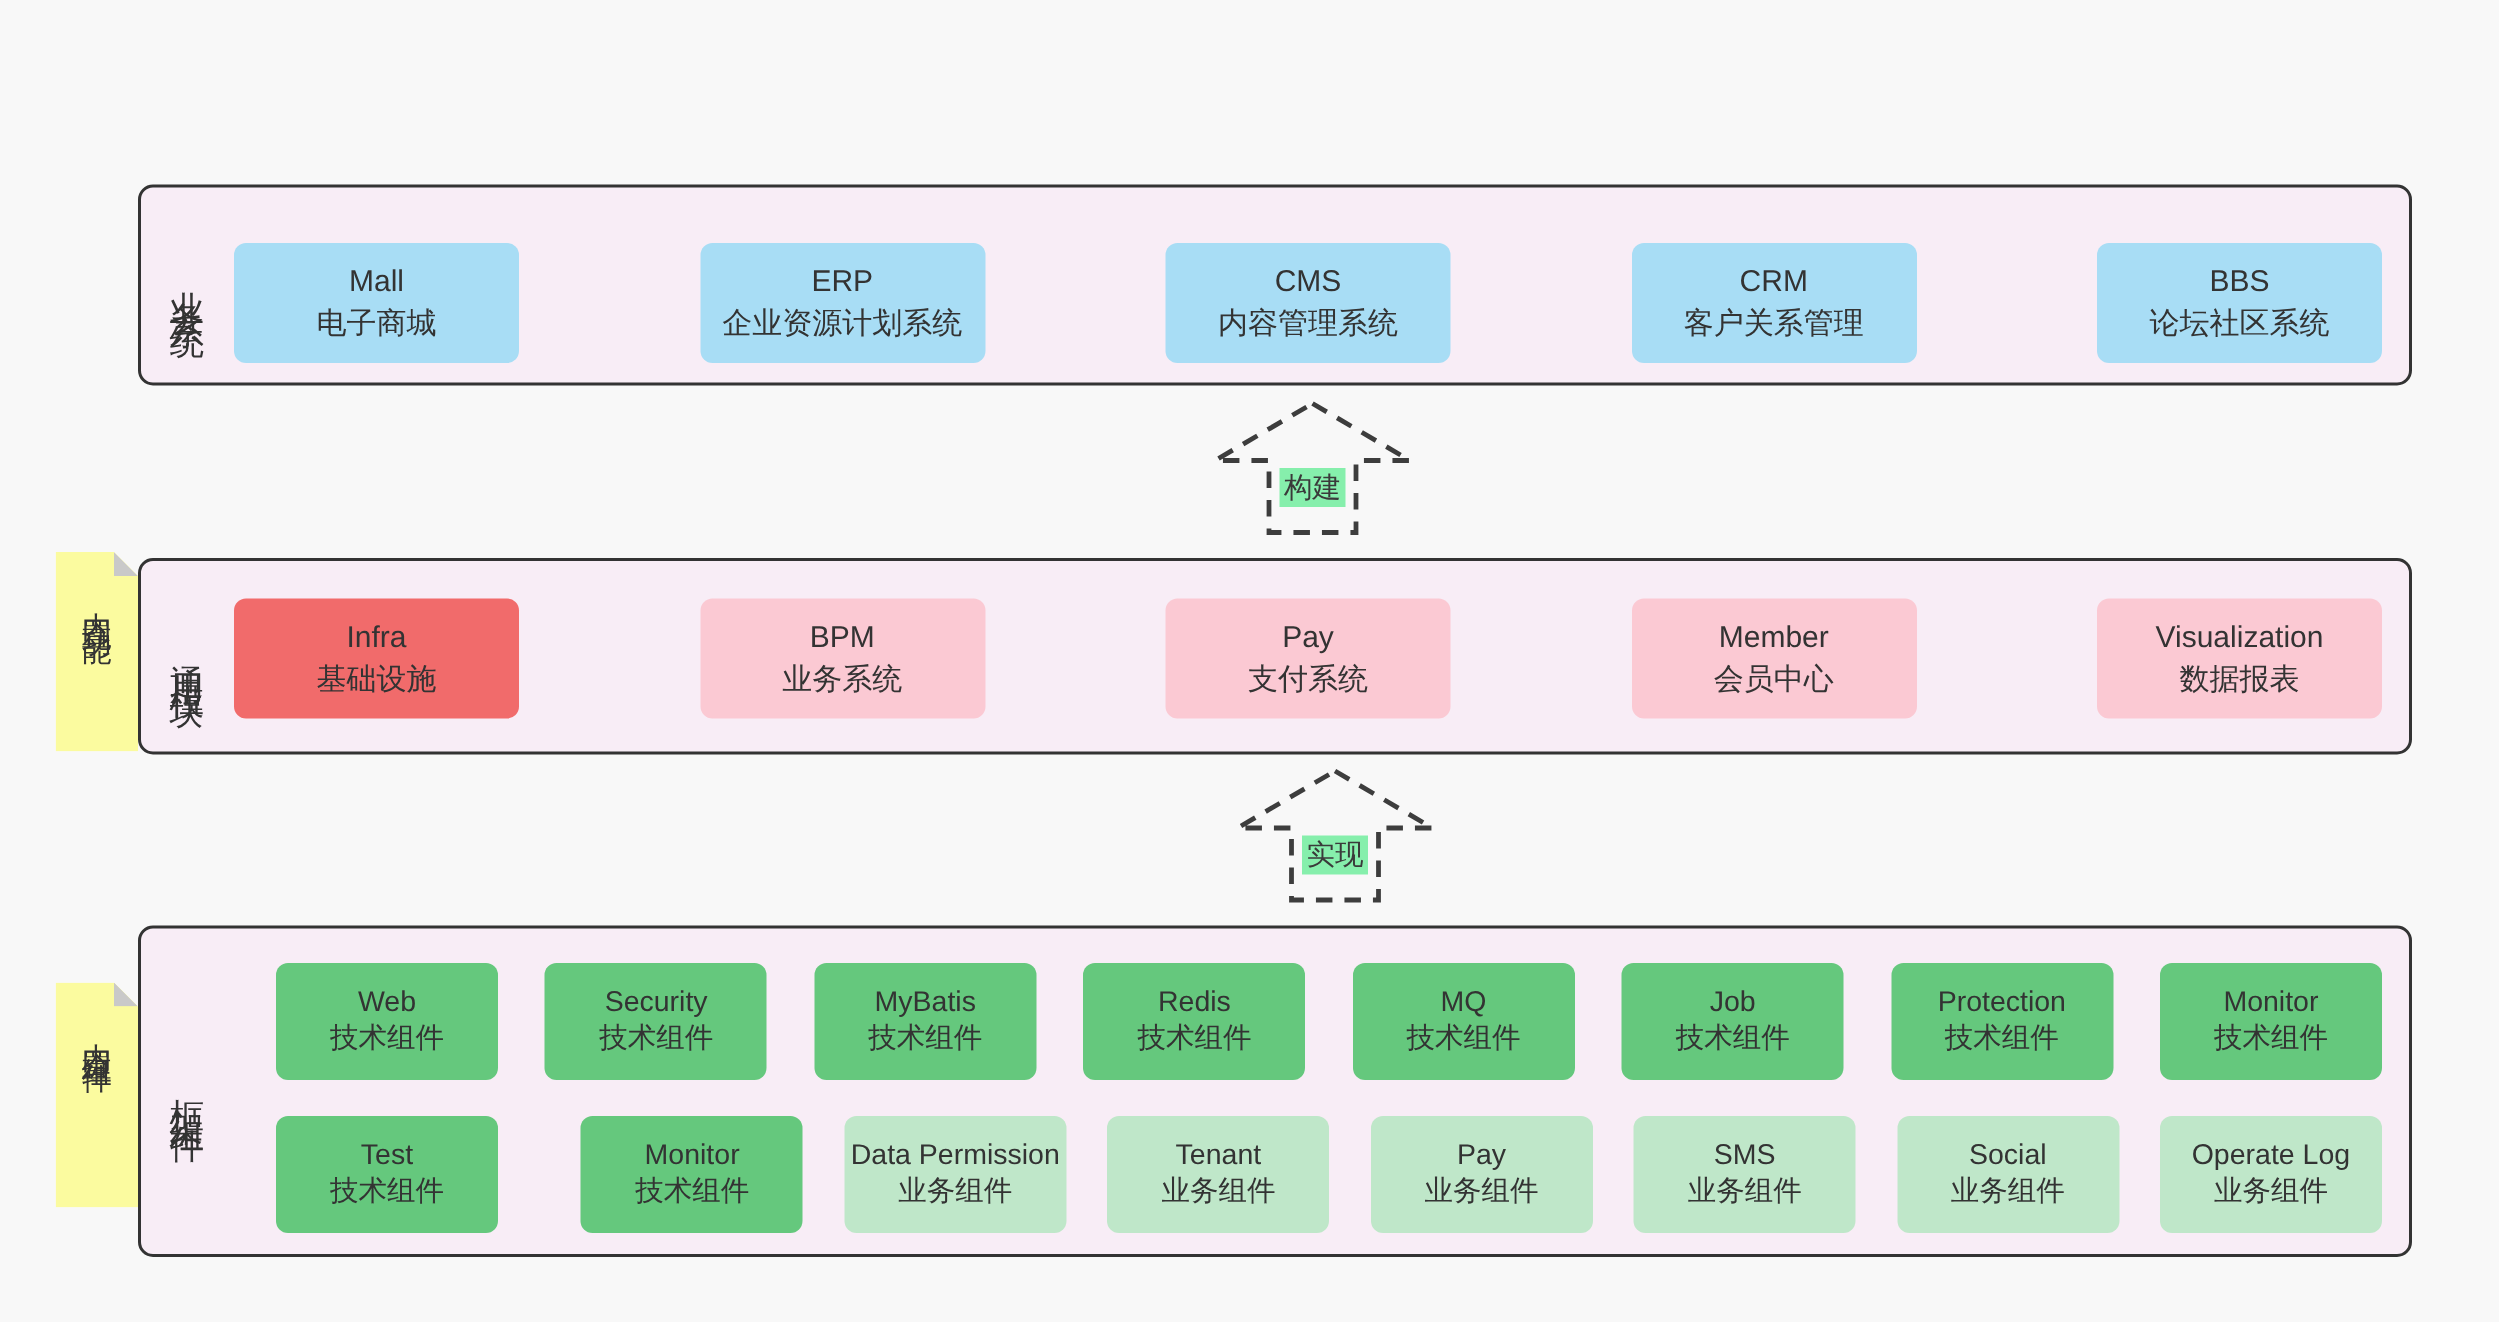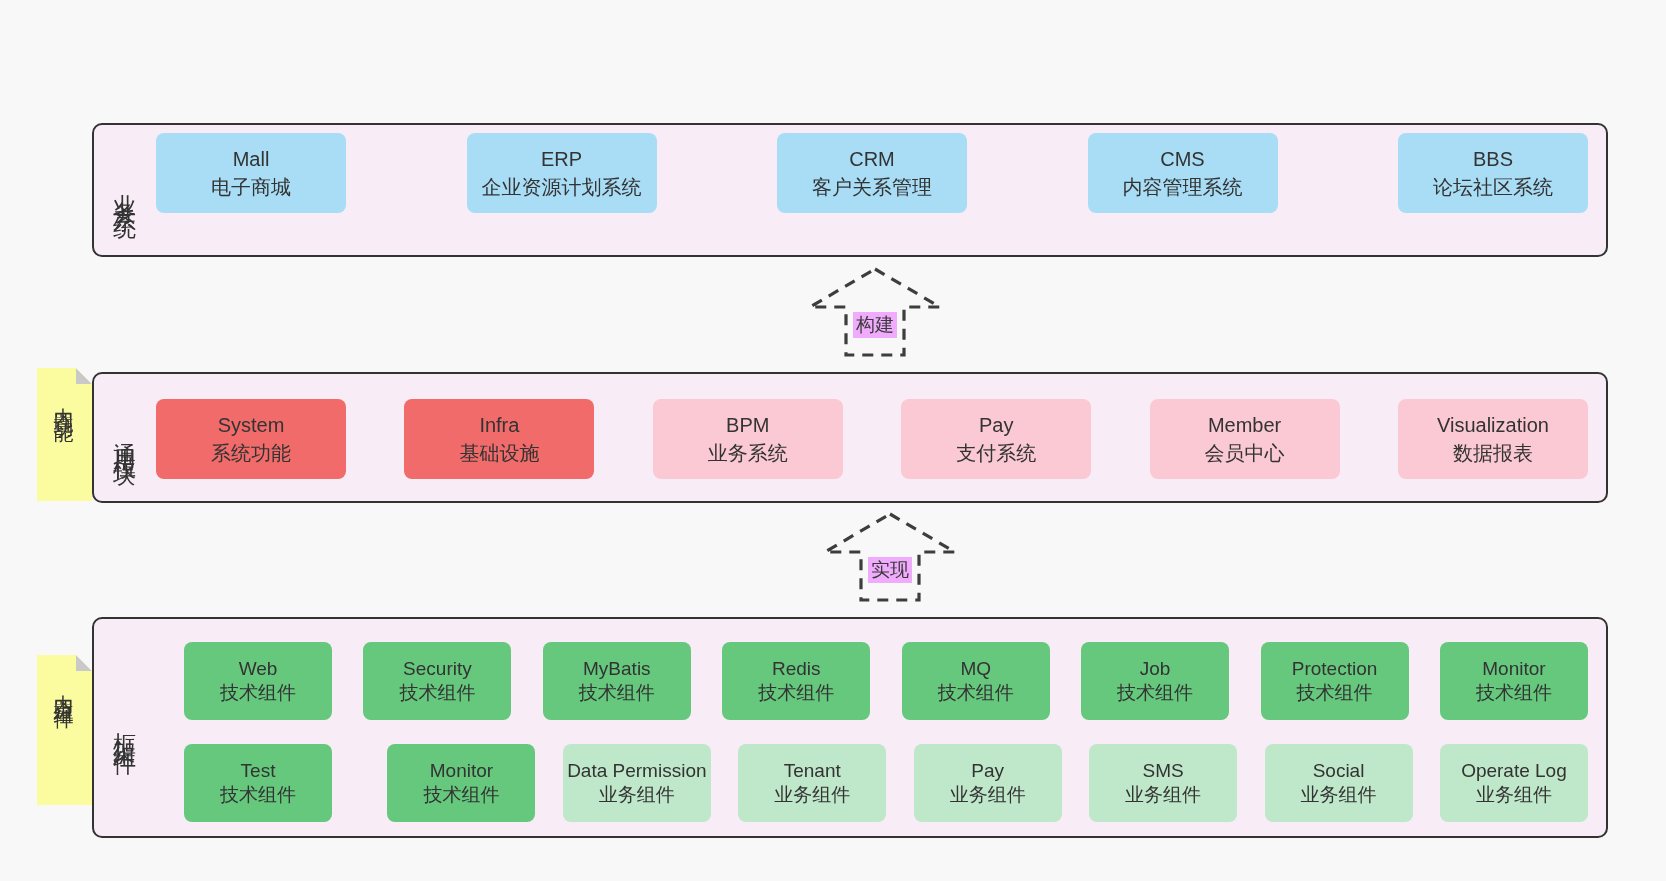--- a/index.html
+++ b/index.html
@@ -13,21 +13,21 @@
   }
   #layer-business{top:123px;height:134px;}
   #layer-common{top:372px;height:131px;}
   #layer-framework{top:617px;height:221px;}
   .vlabel{
     position:absolute;left:16px;top:50%;transform:translateY(-50%);
     writing-mode:vertical-rl;text-orientation:upright;
     font-size:23px;letter-spacing:7px;color:#333;white-space:nowrap;
   }
   .box-row{position:absolute;left:62px;right:18px;display:flex;justify-content:space-between;}
-  #layer-business .box-row{top:8px;height:80px;}
+  #layer-business .box-row{top:37px;height:80px;}
   #layer-common .box-row{top:25px;height:80px;}
   #layer-framework .row1{top:23px;height:78px;}
   #layer-framework .row2{top:125px;height:78px;}
   .node{
     border-radius:8px;display:flex;flex-direction:column;align-items:center;justify-content:center;
     text-align:center;color:#333;
   }
   .node .t,.node .s{display:block;}
   .w6{width:190px;font-size:20px;line-height:1.4;}
   .w8{width:148px;font-size:19px;line-height:1.28;padding:2px 4px;box-sizing:border-box;}
@@ -50,46 +50,46 @@
     position:absolute;left:50%;top:24px;transform:translateX(-50%);
     writing-mode:vertical-rl;text-orientation:upright;
     font-size:20px;letter-spacing:5px;color:#333;white-space:nowrap;
   }
   .arrow{position:absolute;width:136px;height:92px;z-index:1;}
   #arrow-build{left:807px;top:266px;}
   #arrow-implement{left:822px;top:511px;}
   .arrow svg{position:absolute;left:0;top:0;}
   .arrow .alabel{
     position:absolute;left:50%;top:46px;transform:translateX(-50%);
-    background:#f0abfc;padding:0 3px;font-size:19px;color:#3a3a3a;white-space:nowrap;
+    background:#86efac;padding:0 3px;font-size:19px;color:#3a3a3a;white-space:nowrap;
   }
 </style>
 </head>
 <body>
 
 <div class="page">
 
   <div class="layer" id="layer-business">
     <div class="vlabel">业务系统</div>
     <div class="box-row">
       <div class="node w6 blue">
         <span class="t">Mall</span>
         <span class="s">电子商城</span>
       </div>
       <div class="node w6 blue">
         <span class="t">ERP</span>
         <span class="s">企业资源计划系统</span>
       </div>
       <div class="node w6 blue">
+        <span class="t">CMS</span>
+        <span class="s">内容管理系统</span>
+      </div>
+      <div class="node w6 blue">
         <span class="t">CRM</span>
         <span class="s">客户关系管理</span>
-      </div>
-      <div class="node w6 blue">
-        <span class="t">CMS</span>
-        <span class="s">内容管理系统</span>
       </div>
       <div class="node w6 blue">
         <span class="t">BBS</span>
         <span class="s">论坛社区系统</span>
       </div>
     </div>
   </div>
 
   <div class="arrow" id="arrow-build">
     <svg width="136" height="92" viewBox="0 0 136 92">
@@ -100,24 +100,20 @@
 
   <div class="sticky" id="sticky-common">
     <span class="fold"></span>
     <span class="vtext">内置功能</span>
   </div>
 
   <div class="layer" id="layer-common">
     <div class="vlabel">通用模块</div>
     <div class="box-row">
       <div class="node w6 red">
-        <span class="t">System</span>
-        <span class="s">系统功能</span>
-      </div>
-      <div class="node w6 red">
         <span class="t">Infra</span>
         <span class="s">基础设施</span>
       </div>
       <div class="node w6 pink">
         <span class="t">BPM</span>
         <span class="s">业务系统</span>
       </div>
       <div class="node w6 pink">
         <span class="t">Pay</span>
         <span class="s">支付系统</span>

